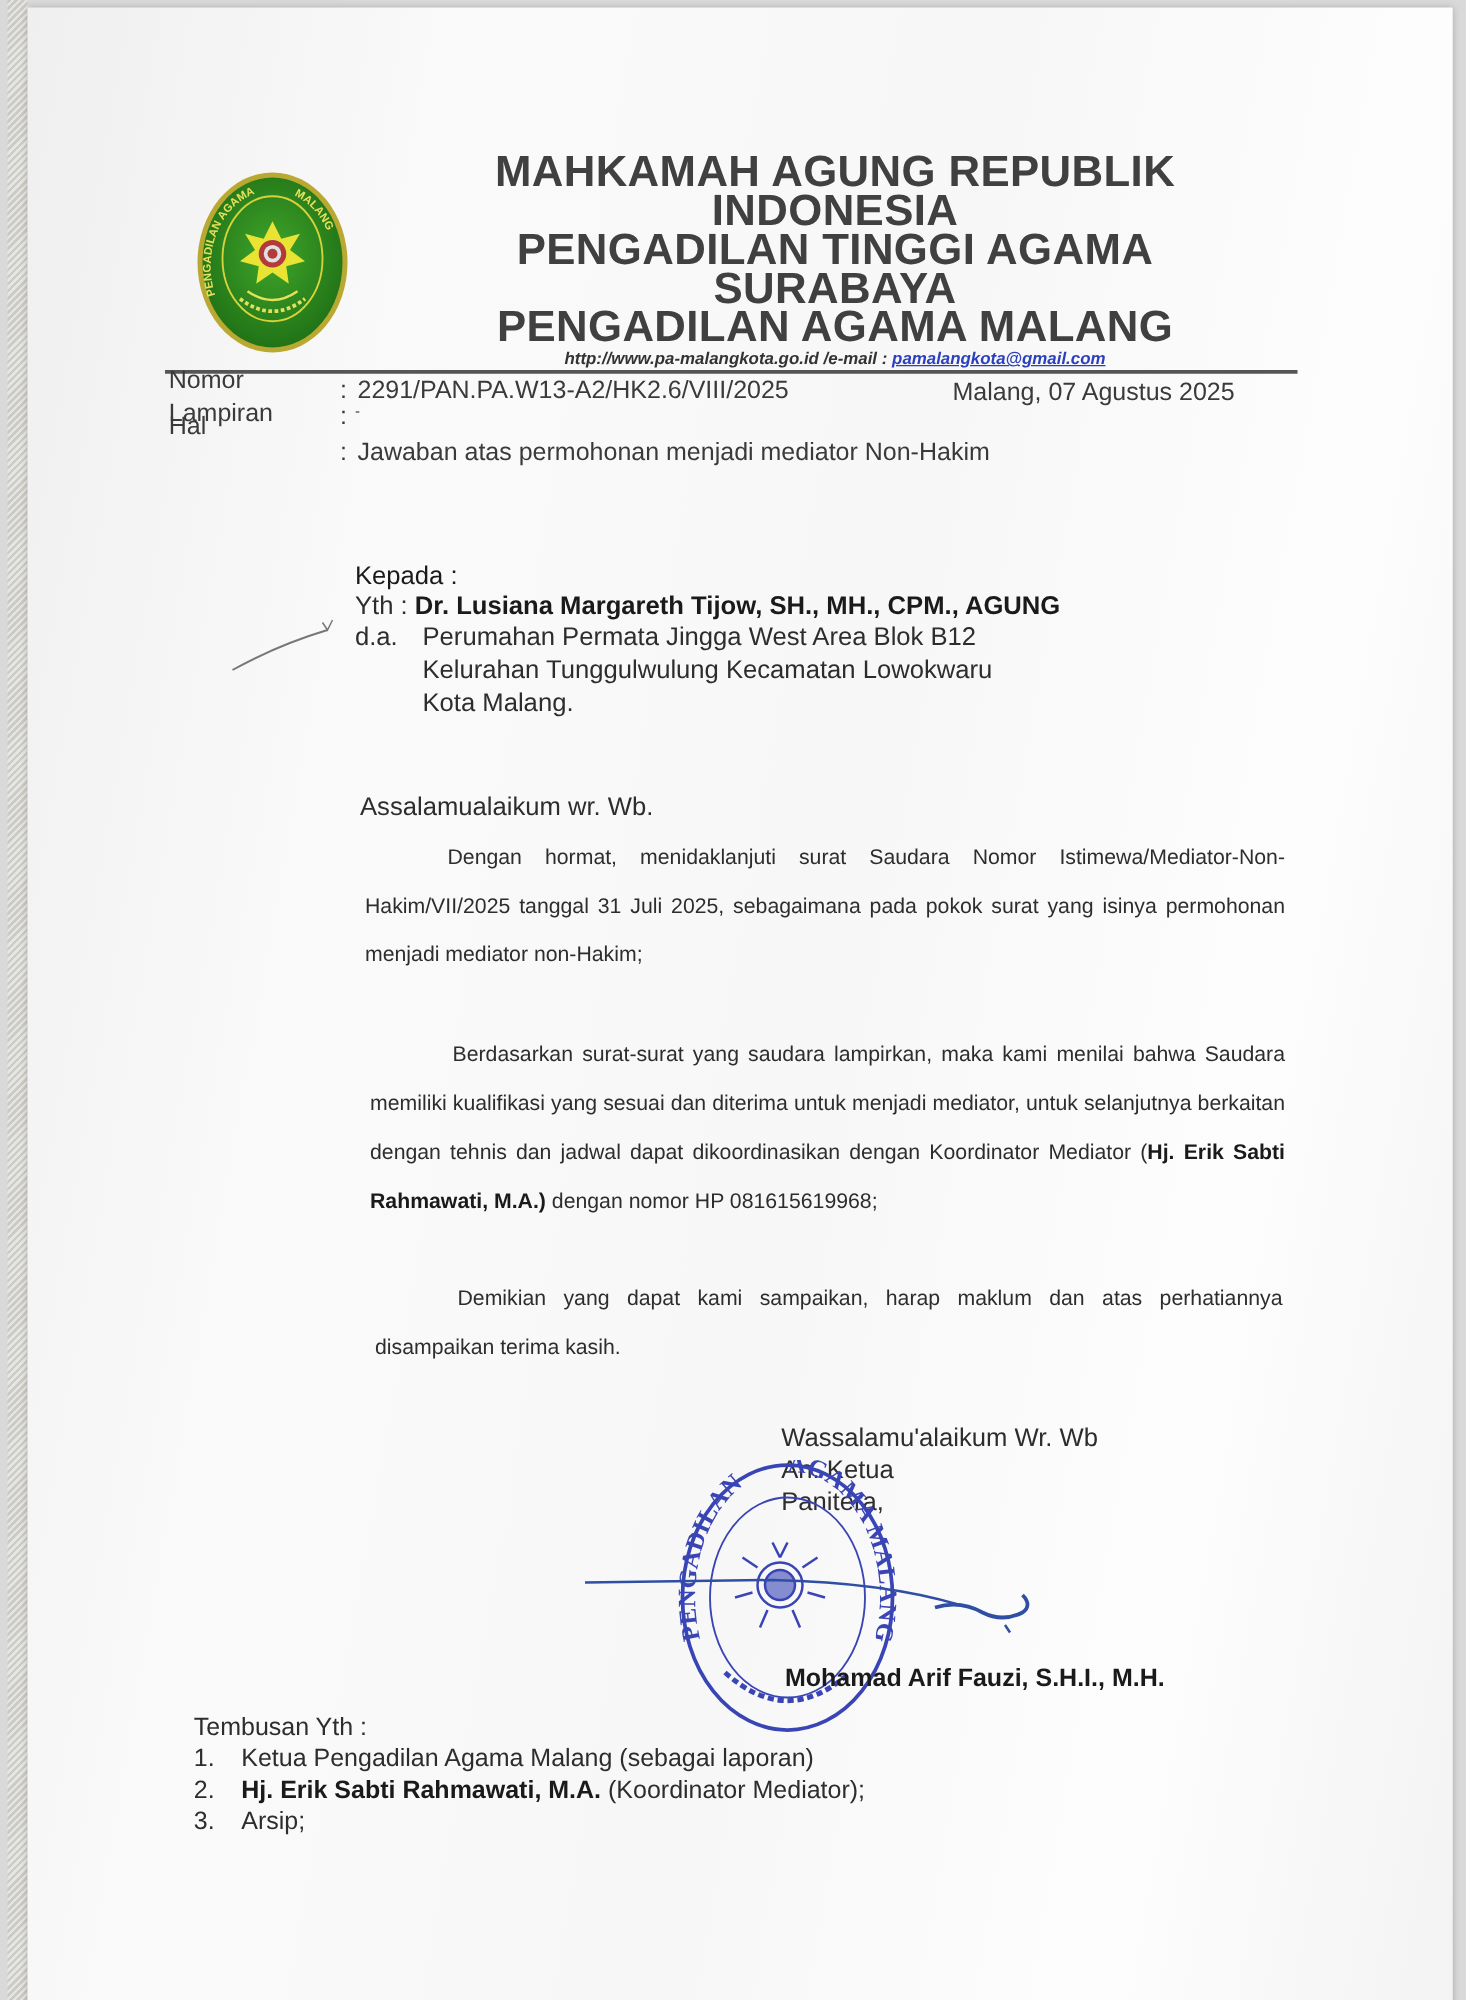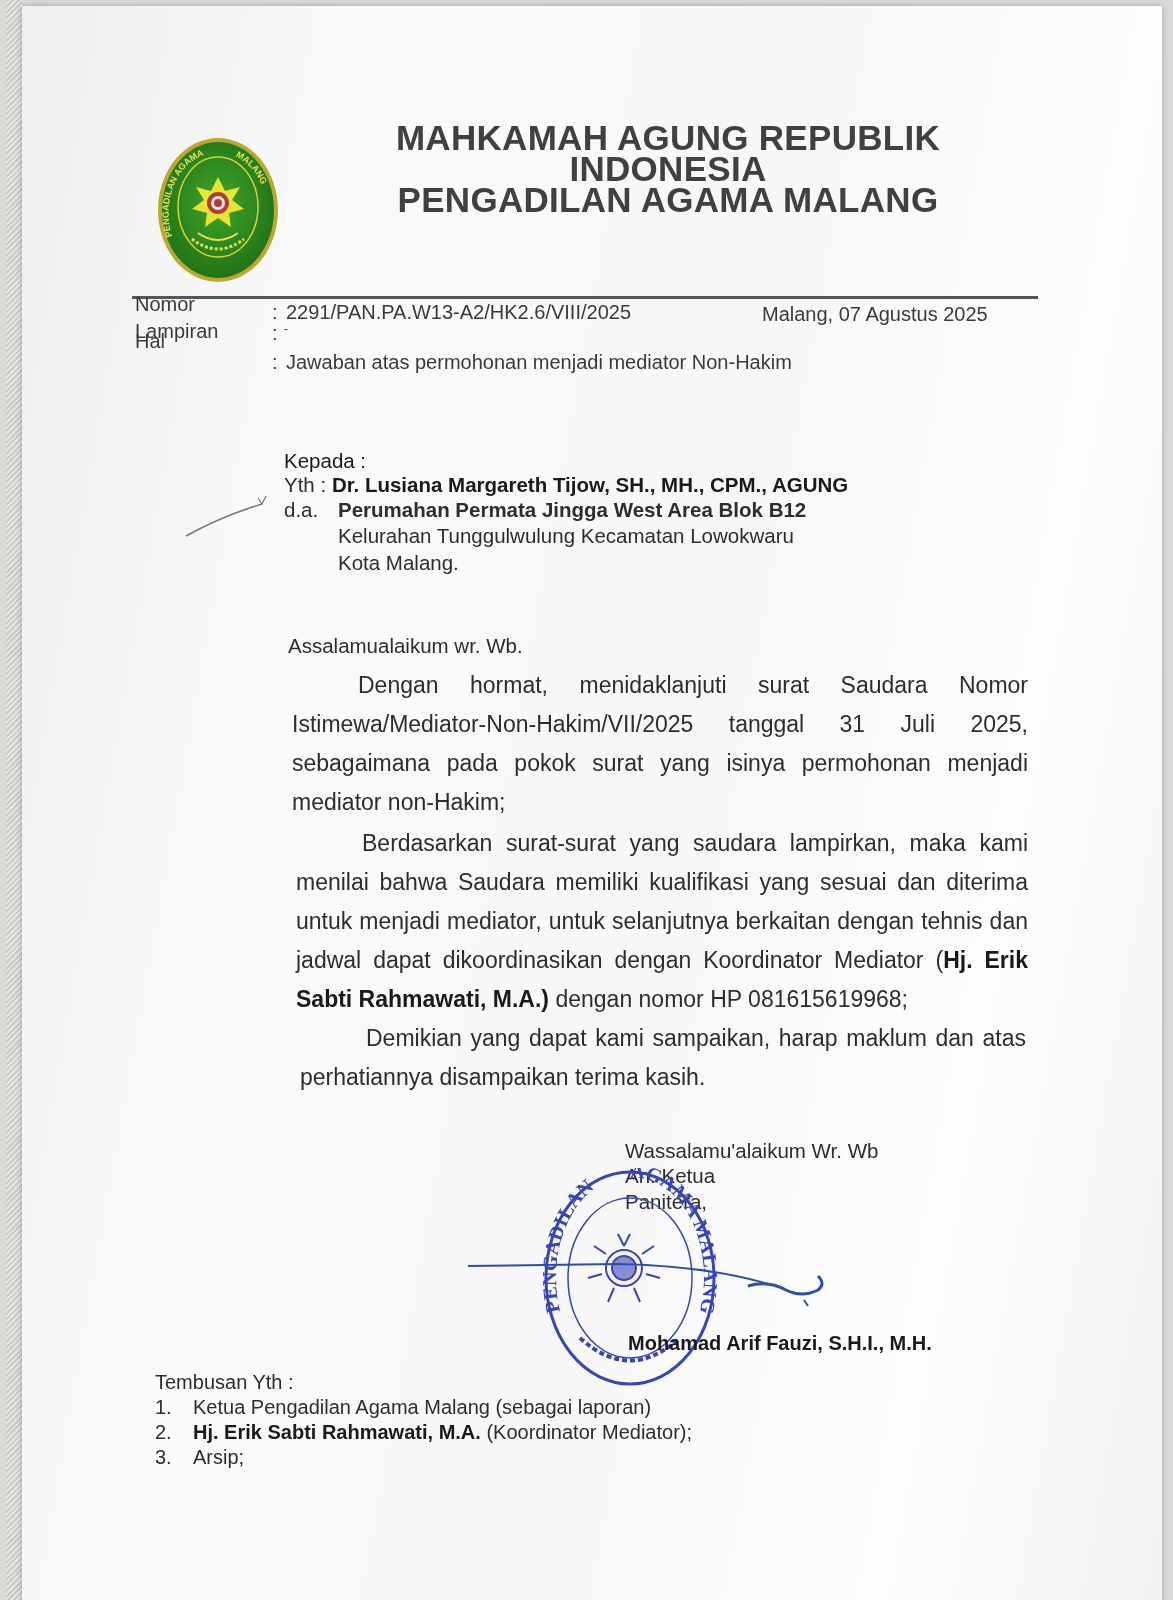--- a/index.html
+++ b/index.html
@@ -30,21 +30,21 @@
   .kop .mail { color:#2b3fbf; text-decoration:underline; }
   .rule { position:absolute; left:132px; top:296px; width:906px; height:3px; background:#555; }
 
   
   .meta { font-size:20px; color:#3a3a3a; }
   .lbl { left:135px; }
   .colon { left:272px; }
   .val { left:286px; }
 
   .body-text { font-size:20.5px; color:#2d2d2d; }
-  .para { position:absolute; left:292px; width:736px; font-size:23px; line-height:39px; text-align:justify; color:#2d2d2d; }
+  .para { position:absolute; left:292px; width:736px; font-size:17px; line-height:39px; text-align:justify; color:#2d2d2d; }
   .para .ind { display:inline-block; width:66px; }
   b { color:#1a1a1a; }
 
   .stamp { position:absolute; left:540px; top:1168px; width:180px; height:220px; }
   .sig { position:absolute; left:468px; top:1240px; width:370px; height:80px; }
 
   .cc { font-size:20px; color:#2d2d2d; }
 </style>
 </head>
 <body>
@@ -71,21 +71,27 @@
     <circle r="11" fill="#b33a3a"></circle>
     <circle r="7" fill="#e0e0e0"></circle>
     <circle r="4" fill="#b33a3a"></circle>
   </g>
   <path d="M36,104 Q62,124 88,104" fill="none" stroke="#e4e05a" stroke-width="3" stroke-dasharray="3 2"></path>
   <path d="M42,98 Q62,112 82,98" fill="none" stroke="#e4e05a" stroke-width="2"></path>
 </svg>
 
 <div class="kop">
   <div class="l">MAHKAMAH AGUNG REPUBLIK INDONESIA</div>
+  <div class="l">PENGADILAN TINGGI AGAMA SURABAYA</div>
   <div class="l">PENGADILAN AGAMA MALANG</div>
+  <div class="addr">
+    <i>http://www.pa-malangkota.go.id</i>
+    <i>/e-mail :</i>
+    <i class="mail">pamalangkota@gmail.com</i>
+  </div>
 </div>
 <div class="rule"></div>
 
 <div class="abs meta lbl" style="top:293px;">Nomor</div>
 <div class="abs meta colon" style="top:301px;">:</div>
 <div class="abs meta val" style="top:301px;">2291/PAN.PA.W13-A2/HK2.6/VIII/2025</div>
 <div class="abs meta" style="left:762px; top:303px;">Malang,  07 Agustus 2025</div>
 
 <div class="abs meta lbl" style="top:320px;">Lampiran</div>
 <div class="abs meta colon" style="top:322px;">:</div>
@@ -94,21 +100,21 @@
 <div class="abs meta lbl" style="top:330px;">Hal</div>
 <div class="abs meta colon" style="top:351px;">:</div>
 <div class="abs meta val" style="top:351px;">Jawaban atas permohonan menjadi mediator Non-Hakim</div>
 
 <div class="abs body-text" style="left:284px; top:449px; font-weight:normal; color:#1a1a1a;">Kepada :</div>
 <div class="abs body-text" style="left:284px; top:473px;">
   <span>Yth :</span>
   <b>Dr. Lusiana Margareth Tijow, SH., MH., CPM., AGUNG</b>
 </div>
 <div class="abs body-text" style="left:284px; top:498px;">d.a.</div>
-<div class="abs body-text" style="left:338px; top:498px;font-weight:bold;">Perumahan Permata Jingga West Area Blok B12</div>
+<div class="abs body-text" style="left:338px; top:498px;">Perumahan Permata Jingga West Area Blok B12</div>
 <div class="abs body-text" style="left:338px; top:524px;">Kelurahan Tunggulwulung Kecamatan Lowokwaru</div>
 <div class="abs body-text" style="left:338px; top:551px;">Kota Malang.</div>
 <svg class="abs" style="left:182px; top:492px;" width="90" height="48">
   <path d="M4,44 Q40,24 80,12" stroke="#777" stroke-width="1.6" fill="none"></path>
   <path d="M76,6 L80,12 L84,4" stroke="#777" stroke-width="1.2" fill="none"></path>
 </svg>
 
 <div class="abs body-text" style="left:288px; top:634px;">Assalamualaikum wr. Wb.</div>
 
 <div class="para" style="top:666px;"><span class="ind"></span><span>Dengan hormat, menidaklanjuti surat Saudara Nomor Istimewa/Mediator-Non-Hakim/VII/2025 tanggal 31 Juli 2025, sebagaimana pada pokok surat yang isinya permohonan menjadi mediator non-Hakim;</span></div>

